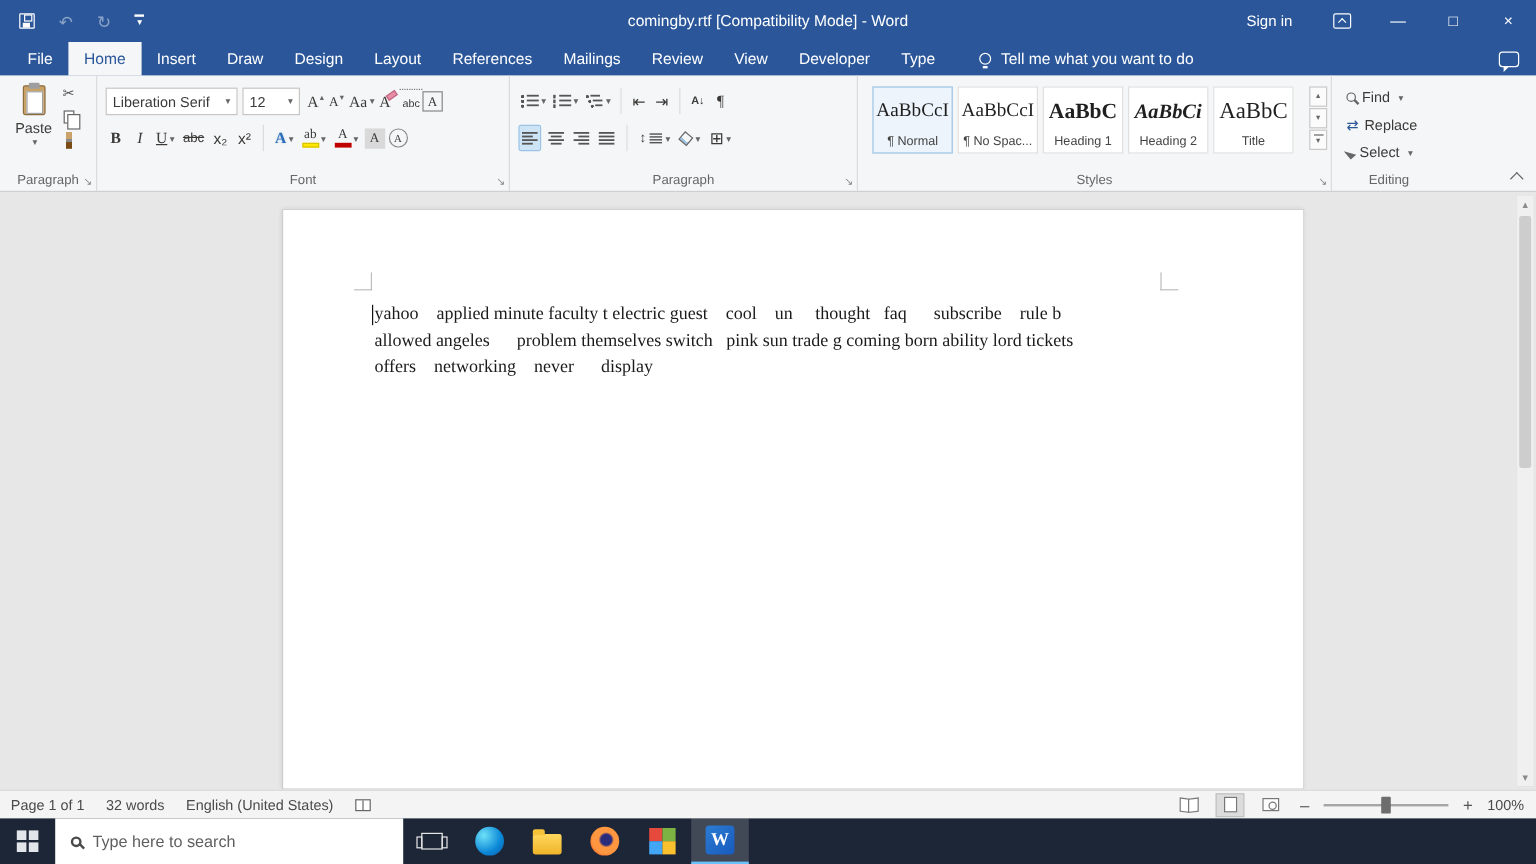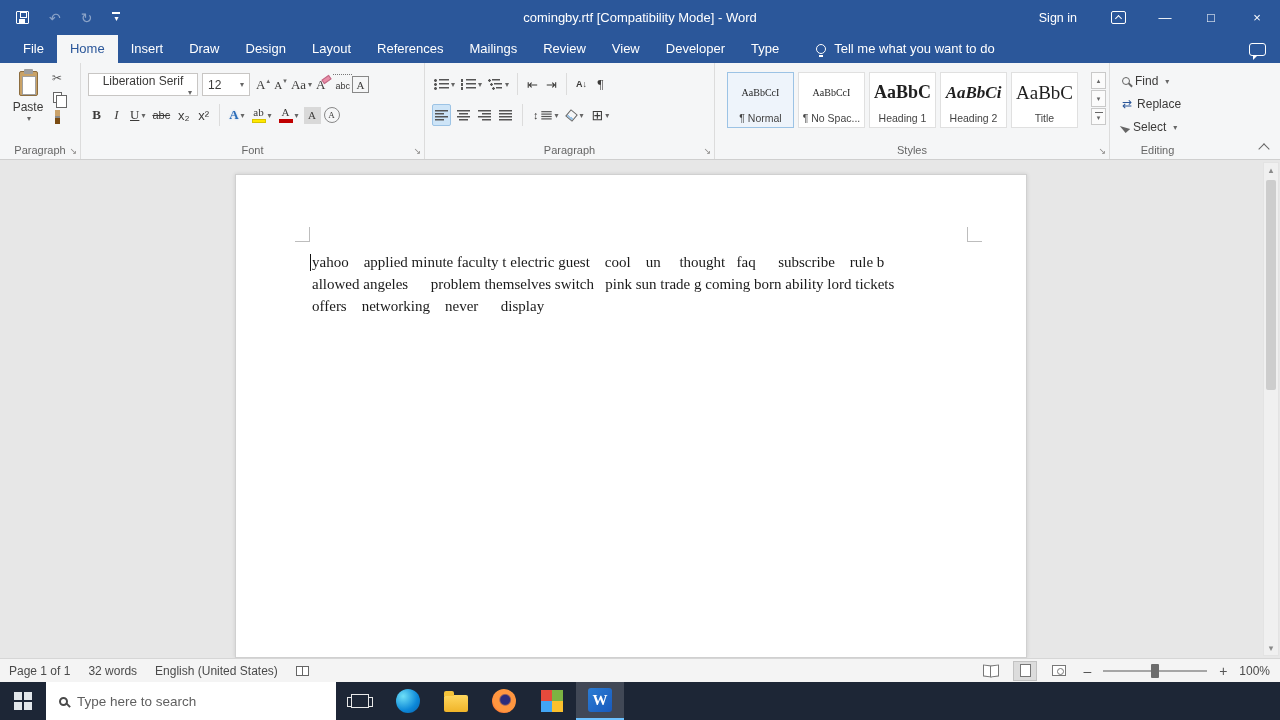--- a/index.html
+++ b/index.html
@@ -49,21 +49,21 @@
   .launcher { position:absolute; right:3px; bottom:3px; font-size:9px; color:#8a8886; line-height:1; }
   .frow { position:absolute; left:7px; display:flex; align-items:center; }
   .r1 { top:10px; }
   .r2 { top:41px; }
   .rbtn { height:22px; min-width:17px; padding:0 2px; display:inline-flex; align-items:center; justify-content:center; font-size:13px; color:#3b3a39; }
   .rsep { width:1px; height:22px; background:#dcdcdc; margin:0 4px; }
   .dd { font-size:8px; color:#666; margin-left:2px; }
   .tiny { font-size:7px; color:#666; margin-left:1px; align-self:flex-start; margin-top:3px; }
   .combo { background:#fff; border:1px solid #c8c6c4; height:23px; display:flex; align-items:center; font-size:12px; padding:0 5px; margin-right:4px; }
   .combo .dd { margin-left:auto; padding-left:4px; }
-  .font-name { width:110px;flex-direction:column; }
+  .font-name { width:110px; }
   .font-size { width:48px; }
   .bold { font-weight:bold; }
   .ital { font-style:italic; }
   .und { text-decoration:underline; }
   .strike { text-decoration:line-through; font-size:11px; }
   .fx { color:#2b6cb8; font-weight:bold; text-shadow:0 0 2px #aecbe8; }
   .stack { display:inline-flex; flex-direction:column; align-items:center; line-height:1; }
   .stack .glyph { font-size:11px; }
   .bar { width:14px; height:4px; margin-top:1px; }
   .bar.yellow { background:#ffe800; border:1px solid #d8c400; }
@@ -101,41 +101,41 @@
   .sort-txt { font-size:9px; font-weight:bold; letter-spacing:0; }
   .lsg { font-size:11px; margin-right:1px; }
   .bucket { width:9px; height:9px; border:1.2px solid #666; transform:rotate(40deg); display:inline-block; background:linear-gradient(transparent 0 5px,#9cc3e5 5px); margin-right:2px; }
   .gridg { font-size:14px; line-height:1; }
 
   
   .cards { position:absolute; left:12px; top:9px; display:flex; gap:4px; }
   .style-card { width:67px; height:56px; background:#fff; border:1px solid #e0e0e0; display:flex; flex-direction:column; align-items:center; justify-content:flex-end; padding-bottom:3px; }
   .style-card.selected { border:1px solid #9cc3e5; background:#eef4fb; }
   .sprev { font-family:"Liberation Serif", serif; flex:1; display:flex; align-items:center; color:#1f1f1f; }
-  .pn { font-size:10px; }
+  .pn { font-size:16px; }
   .ph1 { font-size:18px; font-weight:bold; }
   .ph2 { font-size:17px; font-weight:bold; font-style:italic; }
   .pt { font-size:19px; }
   .sname { font-size:10.5px; color:#444; white-space:nowrap; }
   .scol { position:absolute; right:3px; top:9px; width:15px; display:flex; flex-direction:column; gap:1px; }
   .sc-btn { height:17px; border:1px solid #c9c9c9; background:#fbfbfb; display:flex; flex-direction:column; align-items:center; justify-content:center; font-size:7px; color:#666; line-height:1; }
   .mline { width:8px; height:1.5px; background:#666; margin-bottom:1px; }
 
   
   .edit-items { position:absolute; left:12px; top:9px; display:flex; flex-direction:column; gap:5px; }
   .edit-item { display:flex; align-items:center; gap:5px; font-size:12px; color:#3b3a39; height:18px; }
   .mag { position:relative; width:8px; height:8px; border:1.5px solid #666; border-radius:50%; display:inline-block; }
   .mag::after { content:''; position:absolute; width:5px; height:1.5px; background:#666; transform:rotate(45deg); right:-4px; bottom:-1px; }
   .repg { color:#2b579a; font-size:12px; }
   .selarrow { width:0; height:0; border-right:6px solid transparent; border-bottom:9px solid #666; transform:rotate(-40deg); display:inline-block; }
   .collapse { position:absolute; right:12px; bottom:6px; width:8px; height:8px; border-left:1.5px solid #666; border-top:1.5px solid #666; transform:rotate(45deg); }
 
   
   .docarea { position:absolute; top:160px; left:0; right:0; height:498px; background:#e7e7e7; }
-  .page { position:absolute; left:235px; top:14px; width:792px; bottom:0; background:#fff; border:1px solid #d0d0d0; box-shadow:0 0 4px rgba(0,0,0,.12); }
+  .page { position:absolute; left:235px; top:14px; width:852px; bottom:0; background:#fff; border:1px solid #d0d0d0; box-shadow:0 0 4px rgba(0,0,0,.12); }
   .cropmark { position:absolute; width:15px; height:15px; }
   .cm-left { left:59px; top:52px; border-right:1px solid #bdbdbd; border-bottom:1px solid #bdbdbd; }
   .cm-right { left:731px; top:52px; border-left:1px solid #bdbdbd; border-bottom:1px solid #bdbdbd; }
   .caret { position:absolute; left:74px; top:79px; width:1px; height:17px; background:#111; }
   .doc-text { position:absolute; left:76px; top:76px; width:660px; }
   .docline { font-family:"Liberation Serif", serif; font-size:15px; line-height:22px; color:#1a1a1a; white-space:pre; }
   .vscroll { position:absolute; right:1px; top:2px; bottom:2px; width:16px; background:#f0f0f0; border:1px solid #e3e3e3; }
   .sarrow { position:absolute; left:0; right:0; text-align:center; font-size:9px; color:#8a8a8a; }
   .sarrow.up { top:2px; } .sarrow.down { bottom:2px; }
   .sthumb { position:absolute; left:2px; width:10px; top:17px; height:210px; background:#cdcdcd; border-radius:2px; }

